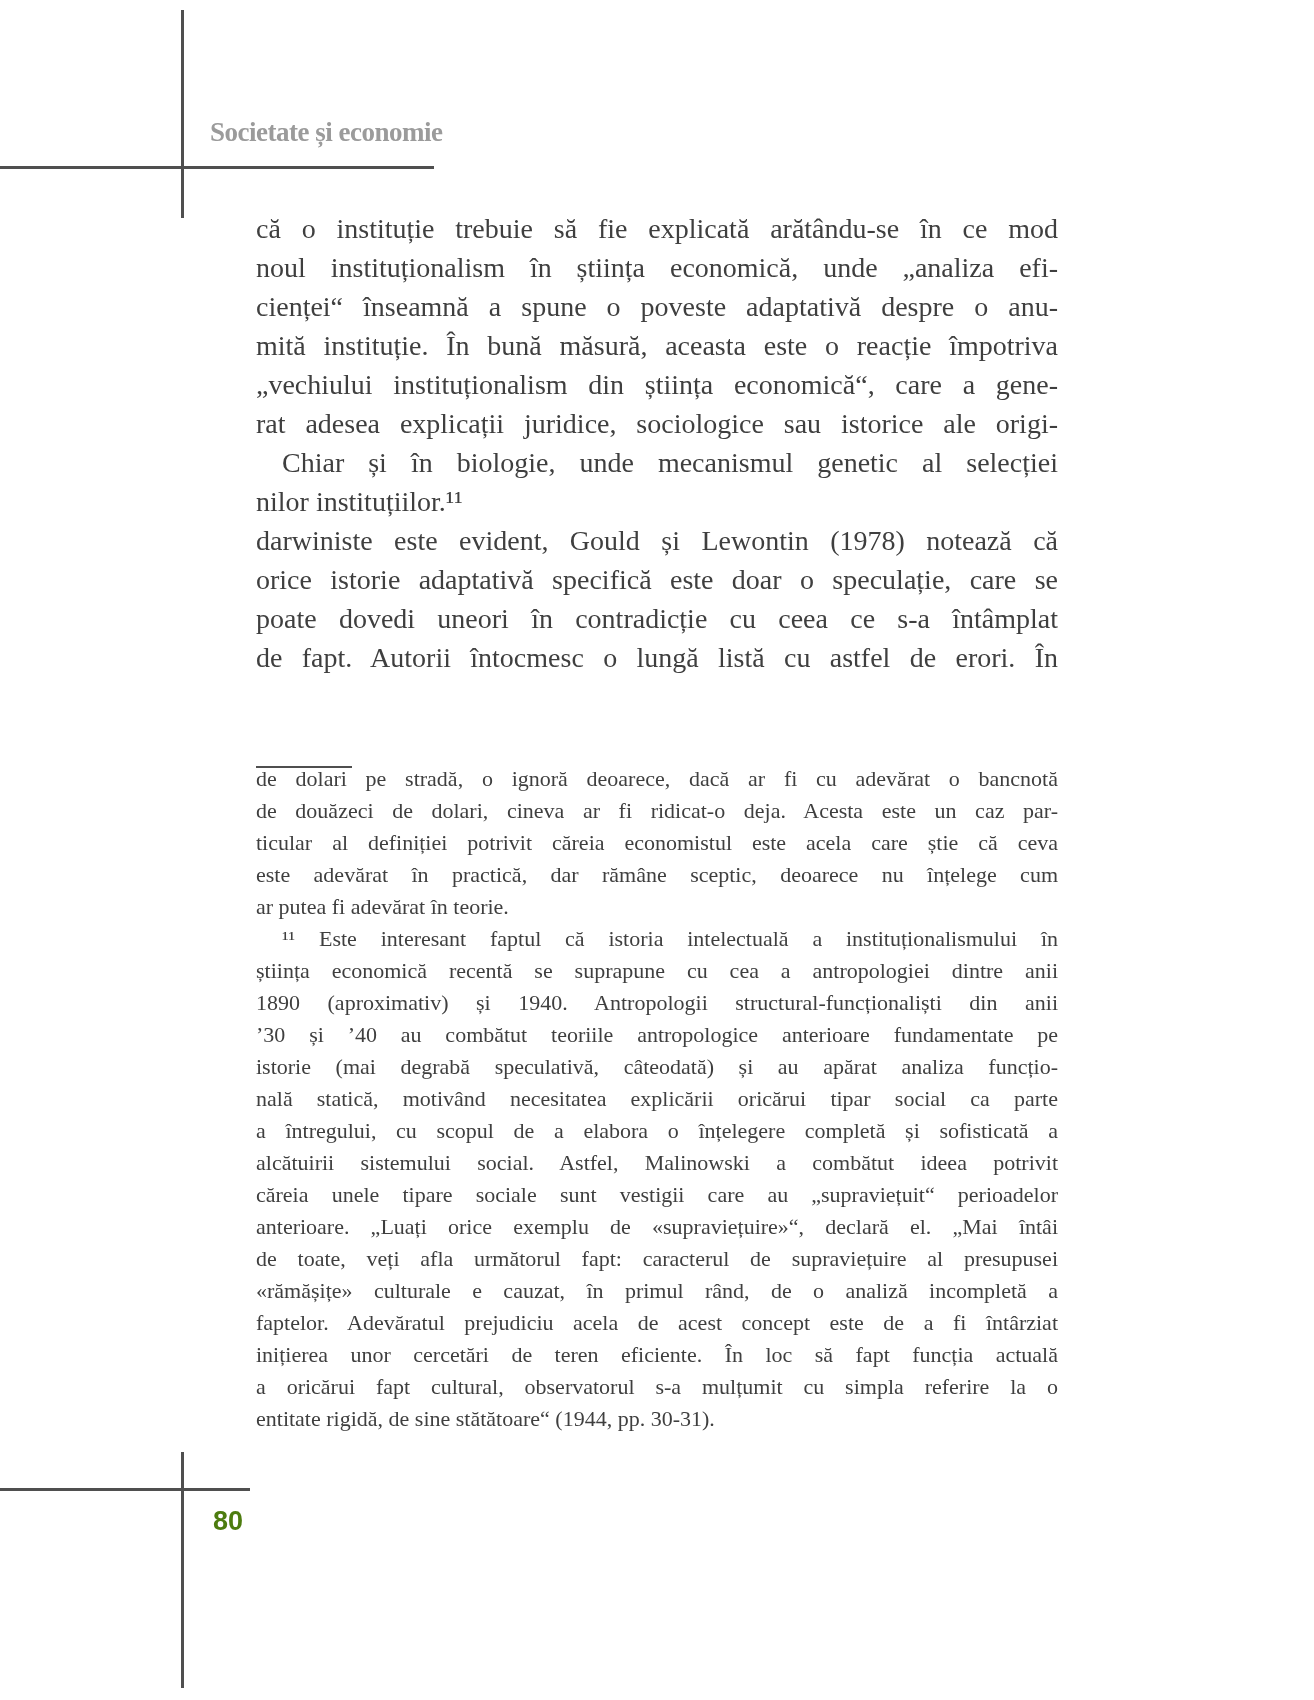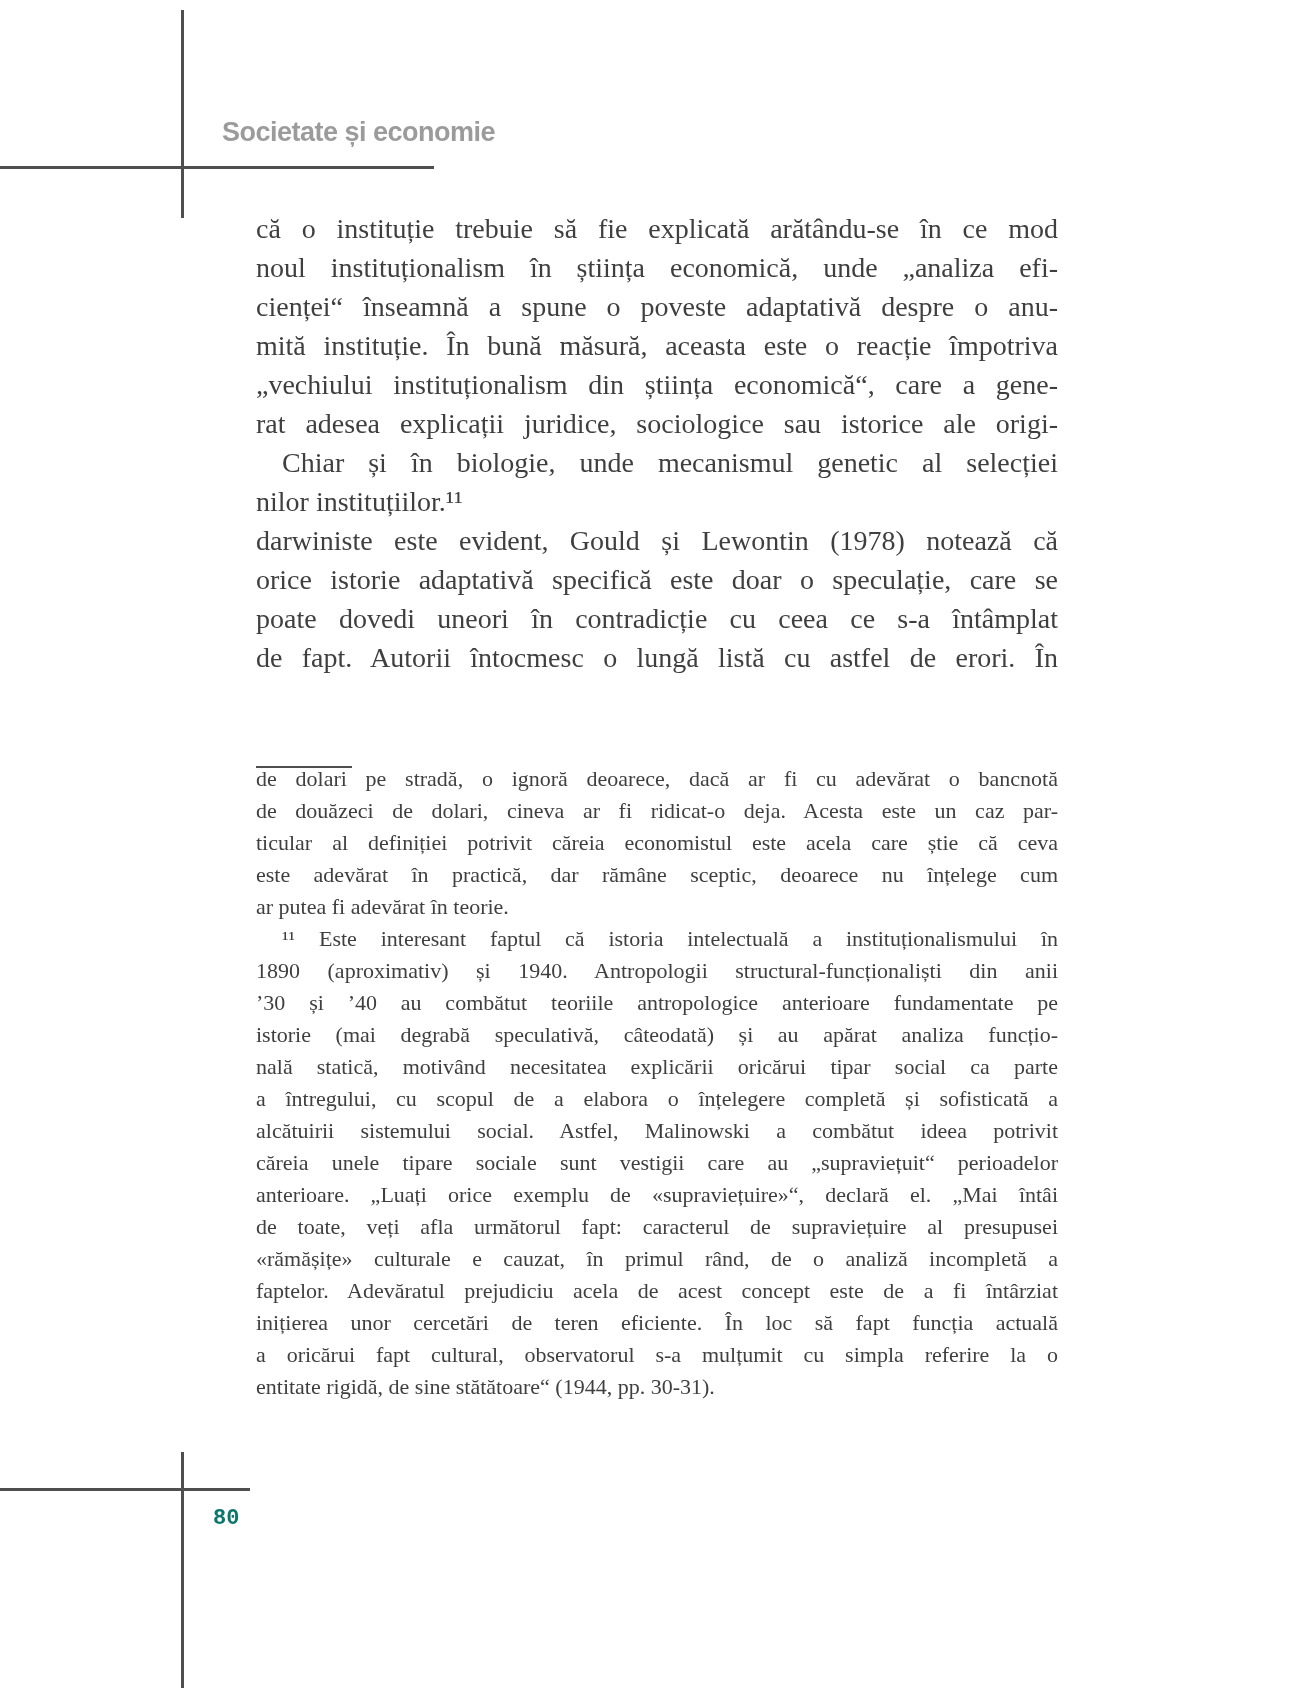--- a/index.html
+++ b/index.html
@@ -11,29 +11,29 @@
     overflow: hidden;
   }
   .rule { position: absolute; background: #4f4f4f; }
   #rule-top-vertical    { left: 181px; top: 10px;   width: 3px;   height: 208px; }
   #rule-top-horizontal  { left: 0;     top: 166px;  width: 434px; height: 3px;   }
   #rule-bottom-horizontal { left: 0;   top: 1488px; width: 250px; height: 3px;   }
   #rule-bottom-vertical { left: 181px; top: 1452px; width: 3px;   height: 236px; }
 
   .running-head {
     position: absolute; left: 210px; top: 117px;
-    font-family: Liberation Sans, sans-serif;
+    font-family: Liberation Serif, serif;
     font-weight: bold; font-size: 27px; letter-spacing: -0.5px;
-    color: #9b9b9b; white-space: nowrap; margin-left: 12px;
+    color: #9b9b9b; white-space: nowrap;
   }
   .folio {
     position: absolute; left: 213px; top: 1506px;
-    font-family: Liberation Mono, monospace;
-    font-weight: bold; font-size: 22px;
-    color: #0f766e;
+    font-family: Liberation Sans, sans-serif;
+    font-weight: bold; font-size: 27px;
+    color: #4d7c0f;
   }
 
   .body-text {
     position: absolute; left: 256px; top: 209px; width: 802px;
     font-size: 28px; line-height: 39px; color: #3f3f3f;
   }
   .body-text .tline { height: 39px; }
 
   .footnote-rule {
     position: absolute; left: 256px; top: 766px;
@@ -85,20 +85,21 @@
 <div class="footnote-text">
   <div>
       <div class="tline">de dolari pe stradă, o ignoră deoarece, dacă ar fi cu adevărat o bancnotă</div>
       <div class="tline">de douăzeci de dolari, cineva ar fi ridicat-o deja. Acesta este un caz par-</div>
       <div class="tline">ticular al definiției potrivit căreia economistul este acela care știe că ceva</div>
       <div class="tline">este adevărat în practică, dar rămâne sceptic, deoarece nu înțelege cum</div>
     </div>
   <div class="tline last-line">ar putea fi adevărat în teorie.</div>
   <div class="tline indent">¹¹ Este interesant faptul că istoria intelectuală a instituționalismului în</div>
   <div>
+      <div class="tline">știința economică recentă se suprapune cu cea a antropologiei dintre anii</div>
       <div class="tline">1890 (aproximativ) și 1940. Antropologii structural-funcționaliști din anii</div>
       <div class="tline">’30 și ’40 au combătut teoriile antropologice anterioare fundamentate pe</div>
       <div class="tline">istorie (mai degrabă speculativă, câteodată) și au apărat analiza funcțio-</div>
       <div class="tline">nală statică, motivând necesitatea explicării oricărui tipar social ca parte</div>
       <div class="tline">a întregului, cu scopul de a elabora o înțelegere completă și sofisticată a</div>
       <div class="tline">alcătuirii sistemului social. Astfel, Malinowski a combătut ideea potrivit</div>
       <div class="tline">căreia unele tipare sociale sunt vestigii care au „supraviețuit“ perioadelor</div>
       <div class="tline">anterioare. „Luați orice exemplu de «supraviețuire»“, declară el. „Mai întâi</div>
       <div class="tline">de toate, veți afla următorul fapt: caracterul de supraviețuire al presupusei</div>
       <div class="tline">«rămășițe» culturale e cauzat, în primul rând, de o analiză incompletă a</div>

